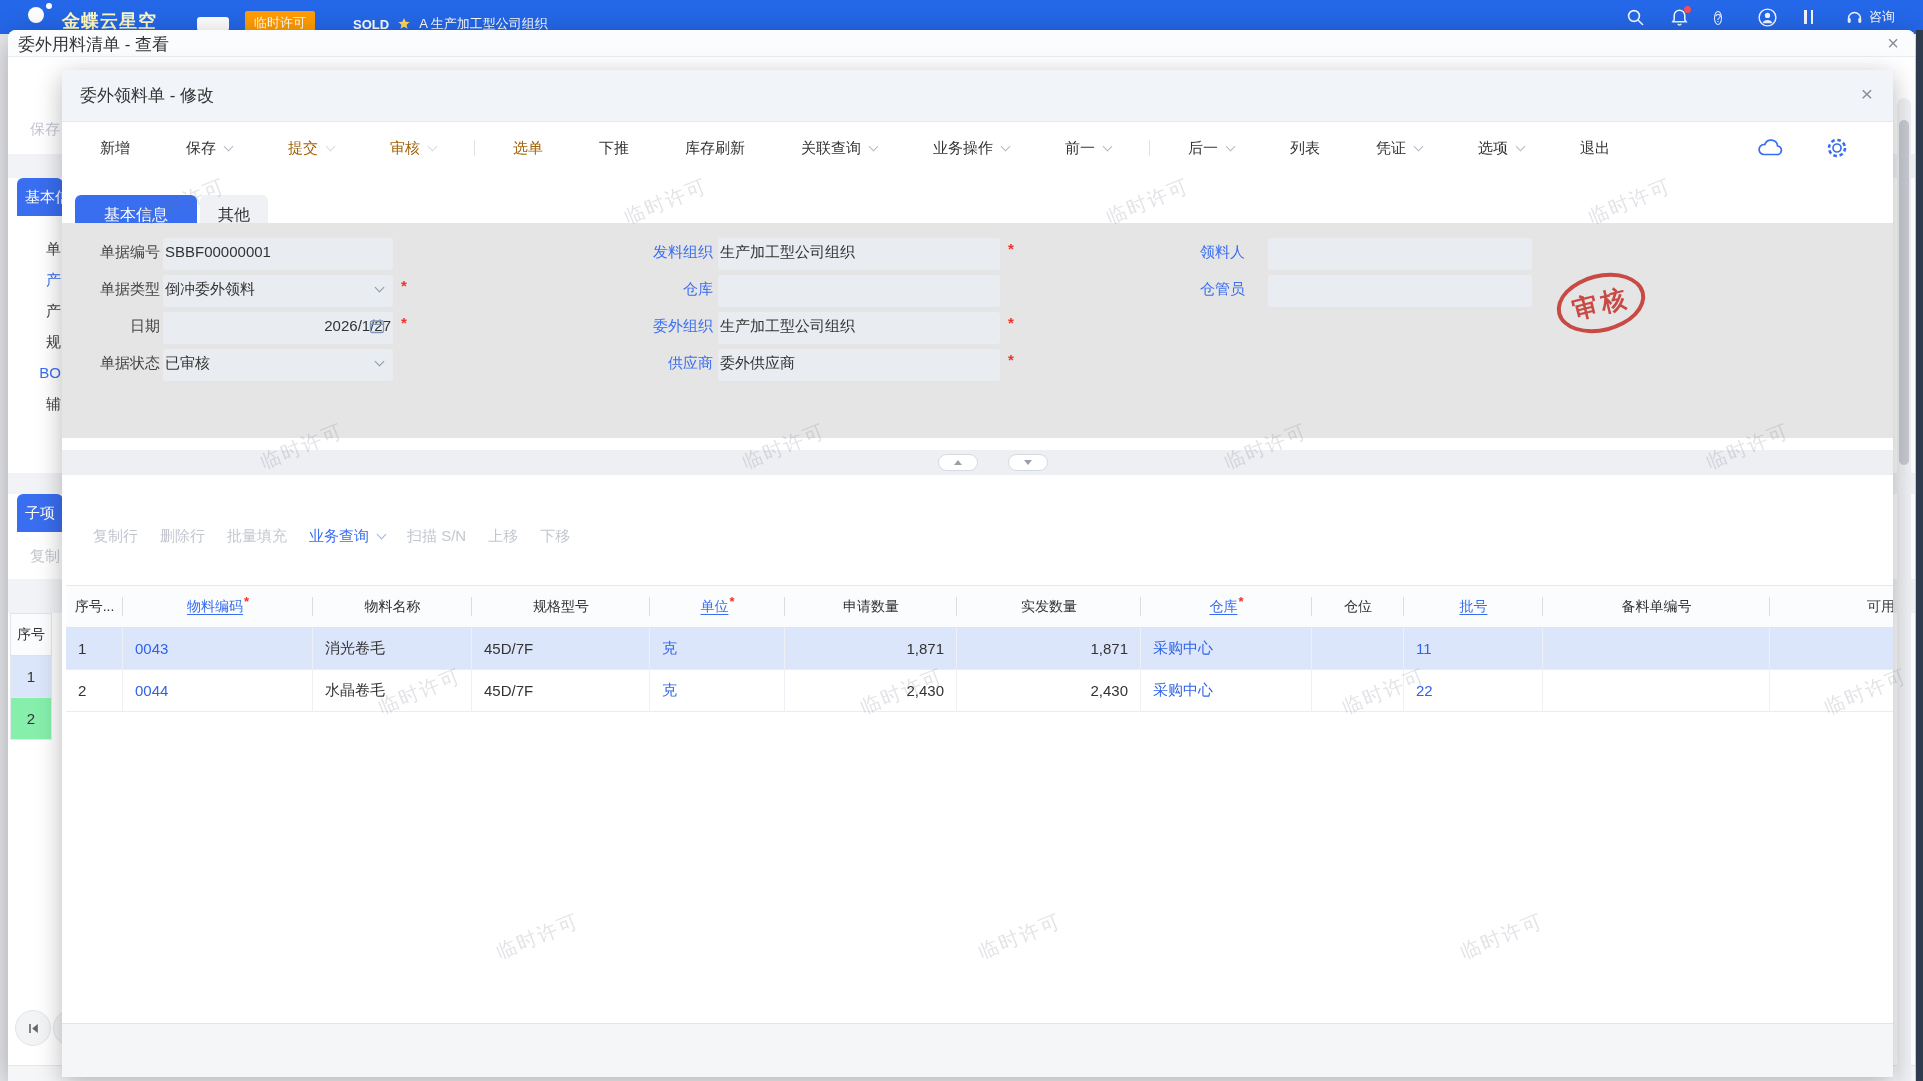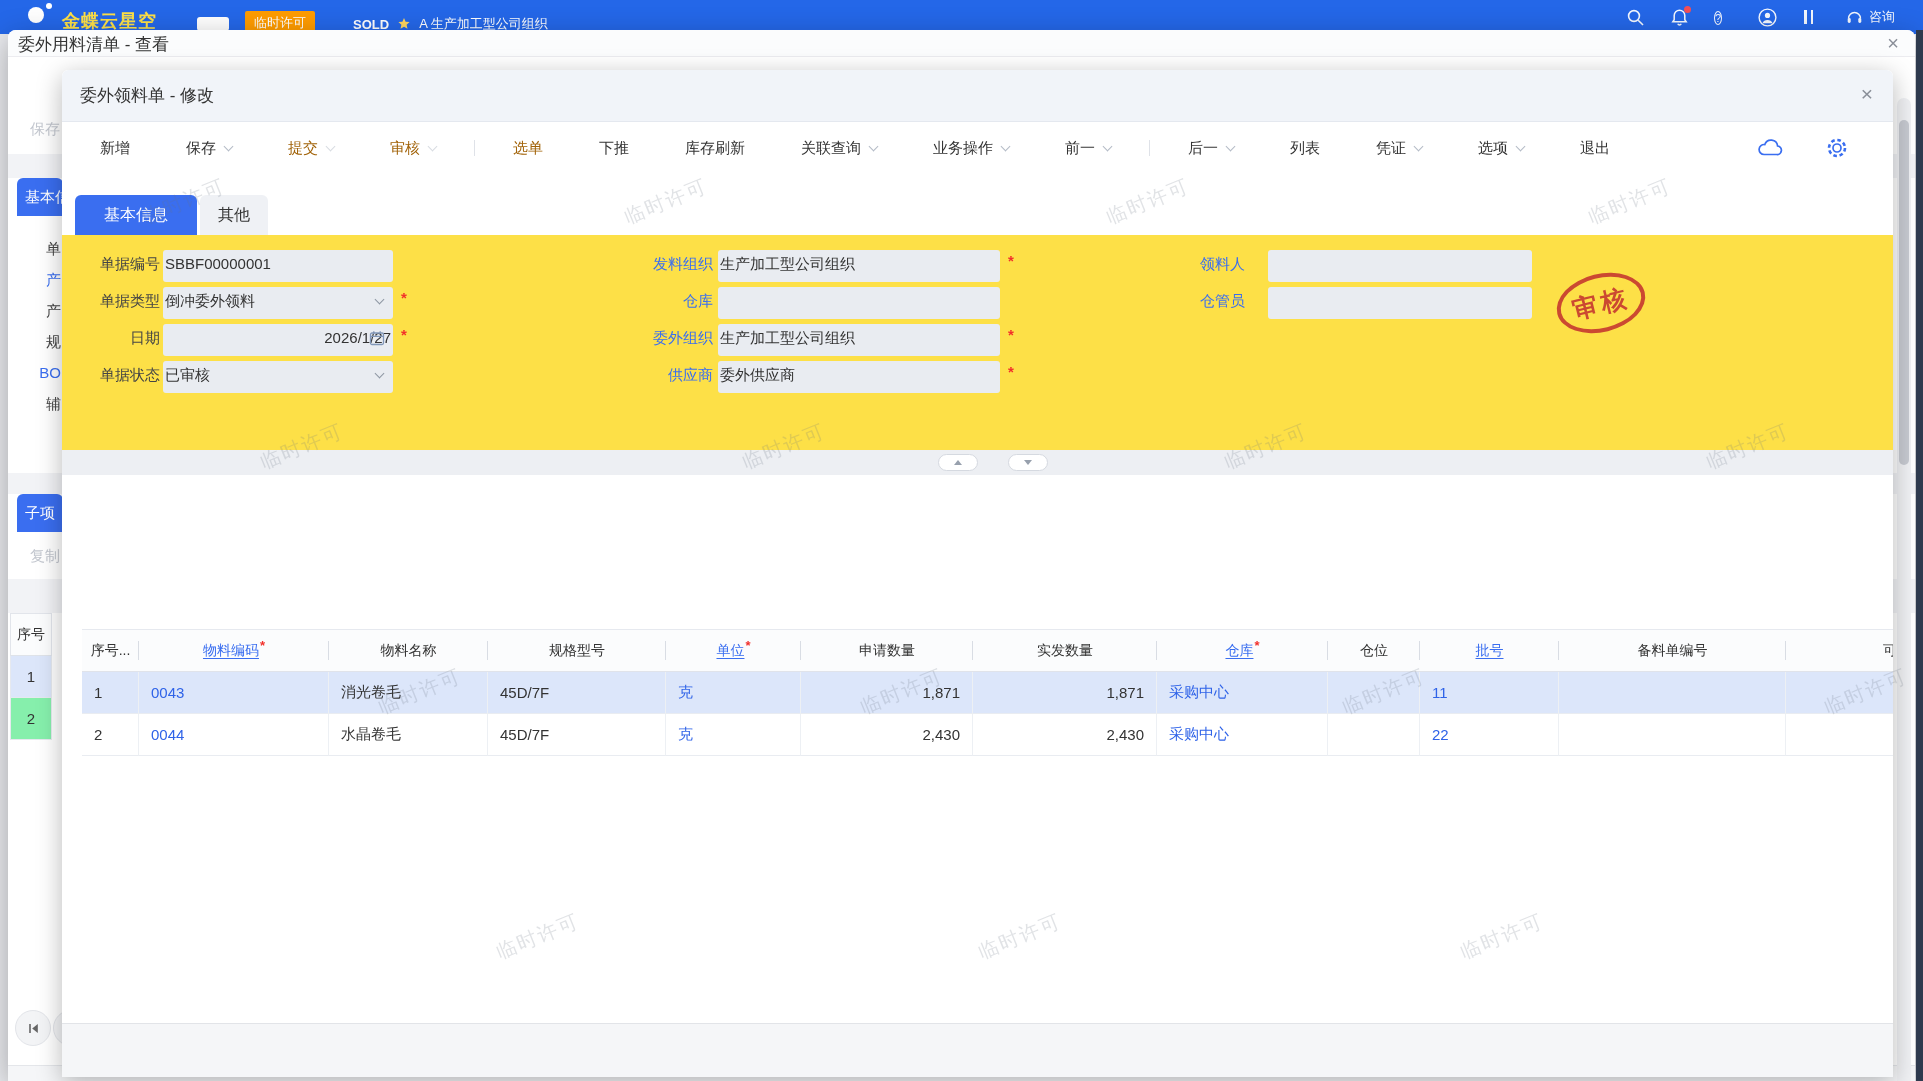--- a/index.html
+++ b/index.html
@@ -4,21 +4,21 @@
 <style>
   * { margin:0; padding:0; box-sizing:border-box; }
   html,body { width:1923px; height:1081px; overflow:hidden; background:#e9eaee;
     font-family:"Liberation Sans","DejaVu Sans",sans-serif; }
   #screen { position:relative; width:1923px; height:1081px; }
 
   
   .topbar { position:absolute; left:0; top:0; width:1923px; height:34px; background:#2467e8; overflow:hidden; z-index:1; }
   .logo-dot { position:absolute; left:28px; top:7px; width:16px; height:16px; background:#fff; border-radius:50%; }
   .logo-dot2 { position:absolute; left:46px; top:3px; width:6px; height:6px; background:#fff; border-radius:50%; }
-  .logo-text { position:absolute; left:62px; top:9px; color:#fde047; font-size:18px; font-weight:bold; letter-spacing:1px; }
+  .logo-text { position:absolute; left:62px; top:9px; color:#fef9c3; font-size:18px; font-weight:bold; letter-spacing:1px; }
   .ver-pill { position:absolute; left:197px; top:17px; width:32px; height:14px; background:#fff; border-radius:3px; }
   .license-badge { position:absolute; left:245px; top:11px; background:#ff9c00; color:#fff; font-size:13px; padding:3px 9px; border-radius:2px; }
   .env-row { position:absolute; left:353px; top:15px; color:#fff; font-size:13px; display:flex; gap:9px; align-items:center; }
   .tb-icons { position:absolute; right:0; top:8px; height:26px; display:flex; align-items:flex-start; gap:24px; padding-right:28px; opacity:.95; }
   .tb-ic { width:20px; height:20px; position:relative; color:#fff; }
   .tb-ic svg { display:block; }
   .bell-dot { position:absolute; right:-1px; top:-2px; width:7px; height:7px; background:#ff4d4f; border-radius:50%; }
   .help-circ { width:18px; height:18px; border:1.6px solid #fff; border-radius:50%; color:#fff; font-size:11px; text-align:center; line-height:15px; }
   .pause-ic i { display:inline-block; width:2.5px; height:14px; background:#fff; margin:2px 2px; }
   .consult { display:flex; gap:6px; color:#fff; font-size:13px; align-items:center; }
@@ -62,21 +62,21 @@
   .m2-tb-icons svg { display:block; }
 
   .tabs-row { position:absolute; display:flex; gap:3px; }
   .tab { height:40px; border-radius:6px 6px 0 0; background:#eff1f5; color:#333; font-size:16px;
     display:flex; align-items:center; justify-content:center; cursor:pointer; white-space:nowrap; }
   .tab.active { background:#3a6ef0; color:#fff; }
   .form-tabs { left:13px; top:125px; }
   .det-tabs  { left:18px; top:405px; }
   .det-tabs .tab { height:38px; font-size:15px; }
 
-  .m2-formpanel { position:absolute; left:0; top:165px; right:0; height:215px; background:#fde047; }
+  .m2-formpanel { position:absolute; left:0; top:153px; right:0; height:215px; background:#e5e5e5; }
   .f-label { position:absolute; height:28px; line-height:28px; font-size:15px; color:#454545; text-align:right; }
   .f-label.link { color:#3a6ef0; }
   .f-input { position:absolute; height:32px; background:#e9ecf1; border-radius:3px; font-size:15px; color:#333;
     line-height:28px; padding:0 2px; overflow:hidden; white-space:nowrap; }
   .f-input .sel-chev { position:absolute; right:10px; top:9px; width:7px; height:7px; border-right:1.6px solid #8e97a3; border-bottom:1.6px solid #8e97a3; transform:rotate(45deg); }
   .f-input .cal-ic { position:absolute; right:8px; top:6px; }
   .f-req { position:absolute; color:#f2302a; font-size:15px; font-weight:bold; }
 
   .m2-stamp { position:absolute; left:1494px; top:204px; width:90px; height:58px; border:4px solid #c5352f;
     border-radius:50%; transform:rotate(-14deg); opacity:.88; display:flex; align-items:center; justify-content:center; }
@@ -86,21 +86,21 @@
   .pill { position:absolute; top:4px; width:40px; height:17px; background:#fff; border:1px solid #d5d9e0; border-radius:9px;
     display:flex; align-items:center; justify-content:center; cursor:pointer; }
   .tri-up { width:0; height:0; border-left:4px solid transparent; border-right:4px solid transparent; border-bottom:5px solid #97a0ad; }
   .tri-dn { width:0; height:0; border-left:4px solid transparent; border-right:4px solid transparent; border-top:5px solid #97a0ad; }
 
   .m2-gridbar { position:absolute; left:31px; top:443px; height:47px; display:flex; align-items:center; gap:22px; }
   .gb-item { font-size:15px; color:#c3c7cf; white-space:nowrap; cursor:pointer; display:flex; align-items:center; }
   .gb-item.accent { color:#3a6ef0; }
   .gb-item.accent .chev { border-color:#9db4ea; }
 
-  .m2-table { position:absolute; left:20px; top:515px; width:1827px; overflow:hidden;margin-top:44px; }
+  .m2-table { position:absolute; left:4px; top:515px; width:1827px; overflow:hidden; }
   .tr { display:flex; }
   .th { height:43px; background:#fbfcfd; border-top:1px solid #e6e9ef; border-bottom:1px solid #e0e3ea;
     font-size:14px; color:#333; display:flex; align-items:center; justify-content:center; position:relative; flex:none; }
   .th::after { content:''; position:absolute; right:0; top:11px; bottom:11px; width:1px; background:#d9dde4; }
   .th .hl { color:#3a6ef0; text-decoration:underline; text-underline-offset:3px; }
   .th .req { color:#f2302a; font-size:13px; font-weight:bold; margin:-10px 0 0 1px; }
   .td { height:42px; border-bottom:1px solid #e9ecf1; border-right:1px solid #edf0f4; font-size:15px; color:#333;
     display:flex; align-items:center; padding:0 12px; flex:none; overflow:hidden; white-space:nowrap; }
   .td.link { color:#2f63e8; }
   .td.num { justify-content:flex-end; }
@@ -330,20 +330,44 @@
 
     <div class="m2-band">
       <div class="pill" style="left:876px;">
           <i class="tri-up"></i>
         </div>
       <div class="pill" style="left:946px;">
           <i class="tri-dn"></i>
         </div>
     </div>
 
+    <div class="m2-gridbar" id="grid-bar">
+        <span class="gb-item">
+          <span>复制行</span>
+        </span>
+        <span class="gb-item">
+          <span>删除行</span>
+        </span>
+        <span class="gb-item">
+          <span>批量填充</span>
+        </span>
+        <span class="gb-item accent">
+          <span>业务查询</span>
+          <i class="chev"></i>
+        </span>
+        <span class="gb-item">
+          <span>扫描 S/N</span>
+        </span>
+        <span class="gb-item">
+          <span>上移</span>
+        </span>
+        <span class="gb-item">
+          <span>下移</span>
+        </span>
+      </div>
 
     <div class="m2-table" id="grid">
         <div class="tr">
           <div class="th" style="width: 57px;">
             <span>序号...</span>
           </div>
           <div class="th" style="width: 190px;">
             <span class="hl">物料编码</span>
             <span class="req">*</span>
           </div>

